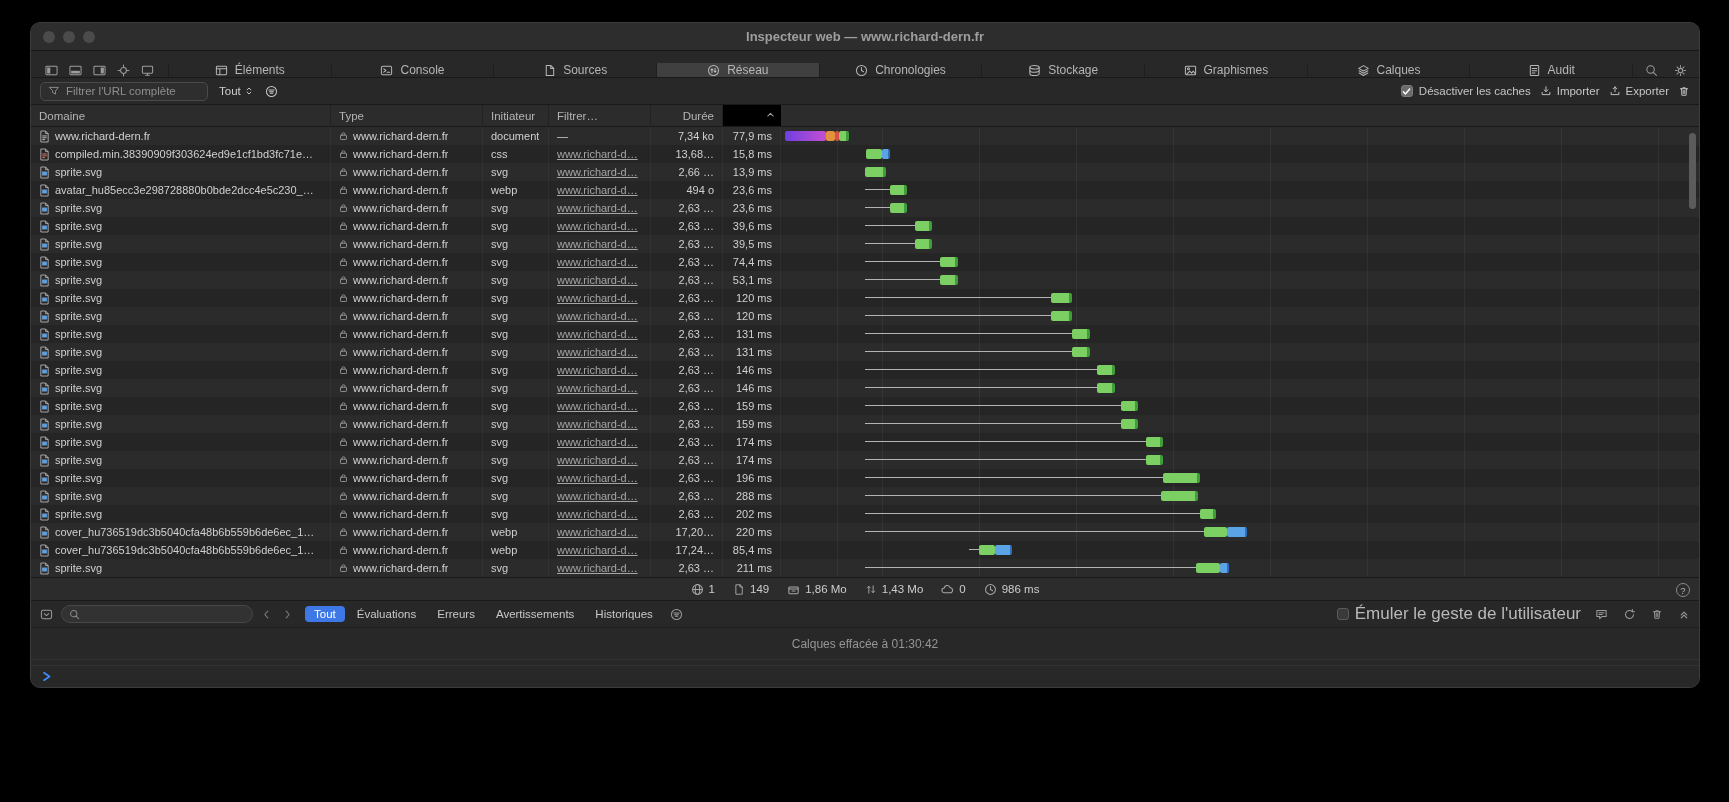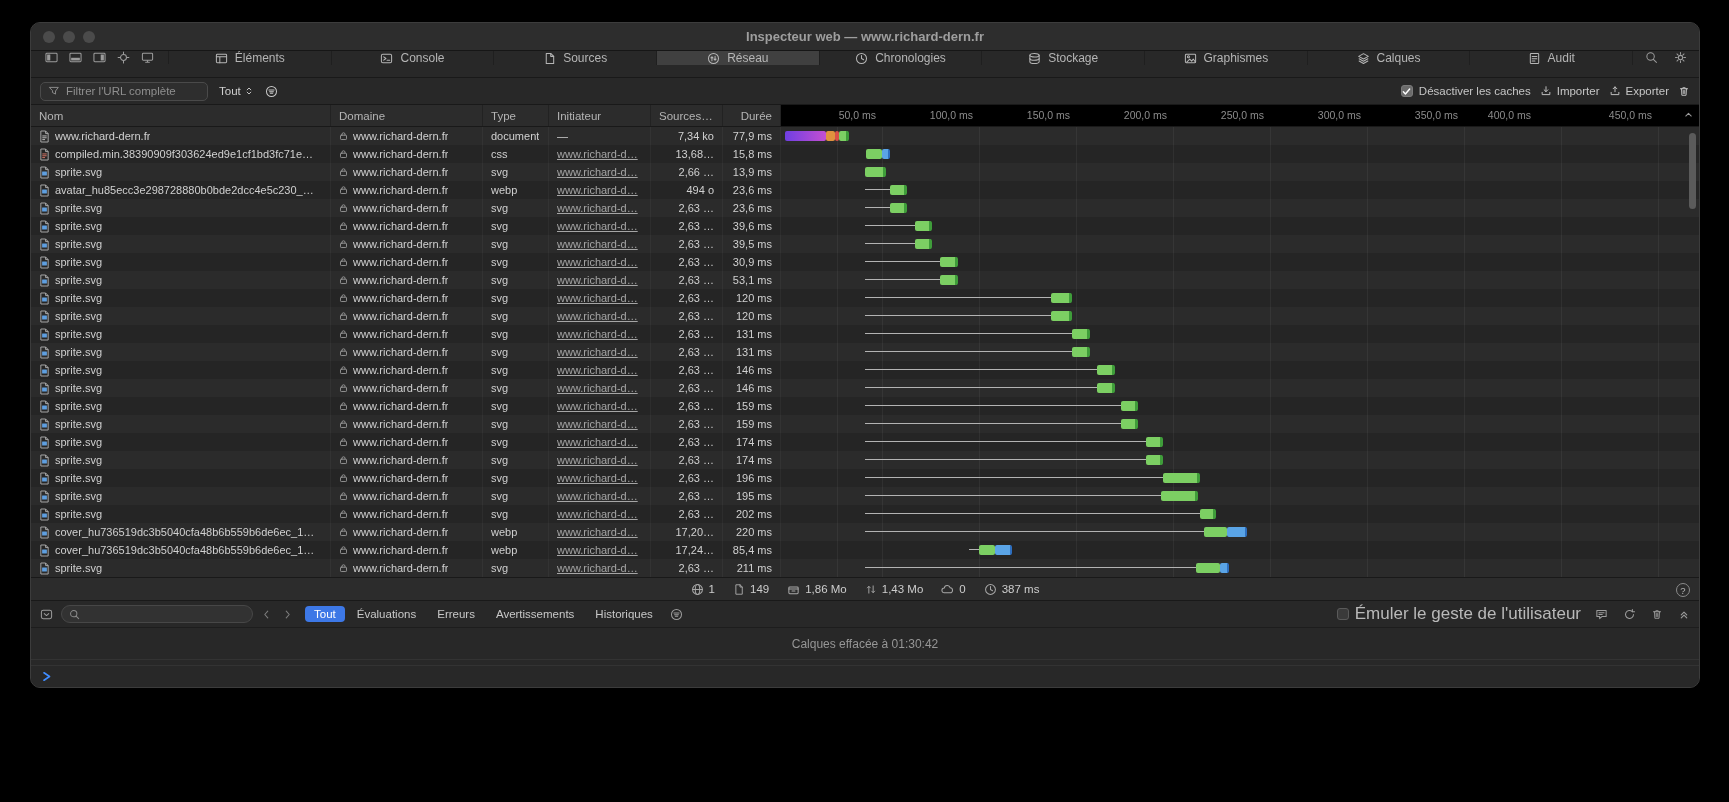--- a/index.html
+++ b/index.html
@@ -10,21 +10,21 @@
     background:#282828; border:1px solid #3c3c3c; border-radius:10px; overflow:hidden;
     display:flex; flex-direction:column; box-shadow:0 22px 60px rgba(0,0,0,.7); }
 
   
   .titlebar { position:relative; height:28px; background:#2d2d2d; border-bottom:1px solid #161616; flex:0 0 auto;}
   .lights { position:absolute; left:12px; top:8px; display:flex; gap:8px; }
   .light { width:12px; height:12px; border-radius:50%; background:#4b4b4b; }
   .title { text-align:center; line-height:28px; color:#9e9e9e; font-size:13px; font-weight:bold; }
 
   
-  .tabbar { height:27px; display:flex; align-items:flex-start; background:#282828; border-bottom:1px solid #191919; flex:0 0 auto;}
+  .tabbar { height:27px; display:flex; align-items:flex-end; background:#282828; border-bottom:1px solid #191919; flex:0 0 auto;}
   .dock { display:flex; align-items:center; gap:11px; padding:0 14px; color:#9c9c9c; border-right:1px solid #1f1f1f; }
   .tabs { flex:1; display:flex; }
   .tab { flex:1; display:flex; align-items:center; justify-content:center; gap:7px;
     color:#b5b5b5; font-size:12px; border-right:1px solid #1f1f1f; cursor:default; }
   .tab.active { background:#404040; }
   .tab-right { display:flex; align-items:center; gap:16px; padding:0 12px; color:#9c9c9c; }
   .icon { display:inline-flex; align-items:center; justify-content:center; }
   .icon svg { display:block; }
 
   
@@ -302,33 +302,30 @@
       <span class="icon">
           <svg width="12" height="13" viewBox="0 0 14 14" fill="none" stroke="currentColor" stroke-width="1.1" stroke-linecap="round" stroke-linejoin="round">
             <path d="M2.8 3.8h8.4M5.6 3.8V2.6h2.8v1.2M4.1 3.8l.4 7.6h4.9l.5-7.6M6.1 5.8v3.6M7.9 5.8v3.6"></path>
           </svg>
         </span>
     </div>
 
     <div class="net-table">
       <div class="thead">
         <div class="th">
-            <span>Nom</span>
-          </div>
-        <div class="th">
             <span>Domaine</span>
           </div>
         <div class="th">
             <span>Type</span>
           </div>
         <div class="th">
             <span>Initiateur</span>
           </div>
         <div class="th">
-            <span>Sources…</span>
+            <span>Filtrer…</span>
           </div>
         <div class="th right">
             <span>Durée</span>
           </div>
         <div class="th timeline-head">
           <span class="scroll-top icon">
               <svg width="11" height="11" viewBox="0 0 14 14" fill="none" stroke="currentColor" stroke-width="1.3" stroke-linecap="round" stroke-linejoin="round">
                 <path d="M3.5 9l3.5-3.5L10.5 9"></path>
               </svg>
             </span>
@@ -627,21 +624,21 @@
             <div class="cell">
               <span class="txt">svg</span>
             </div>
             <div class="cell">
               <span class="txt link">www.richard-d…</span>
             </div>
             <div class="cell right">
               <span class="txt">2,63 …</span>
             </div>
             <div class="cell right">
-              <span class="txt">30,9 ms</span>
+              <span class="txt">74,4 ms</span>
             </div>
             <div class="cell wf">
               <div class="wline" style="left: 83.54px; width: 75.66px;"></div>
               <div class="seg green" style="left: 159.2px; width: 17.46px; border-right: 3px solid rgb(63, 157, 58);"></div>
             </div>
           </div>
           <div class="row">
             <div class="cell">
               <span class="icon">
                 <svg width="11" height="13" viewBox="0 0 12 14" fill="none" stroke="#b0b0b0" stroke-width="1">
@@ -1108,21 +1105,21 @@
             <div class="cell">
               <span class="txt">svg</span>
             </div>
             <div class="cell">
               <span class="txt link">www.richard-d…</span>
             </div>
             <div class="cell right">
               <span class="txt">2,63 …</span>
             </div>
             <div class="cell right">
-              <span class="txt">195 ms</span>
+              <span class="txt">288 ms</span>
             </div>
             <div class="cell wf">
               <div class="wline" style="left: 83.54px; width: 296.82px;"></div>
               <div class="seg green" style="left: 380.36px; width: 36.86px; border-right: 3px solid rgb(63, 157, 58);"></div>
             </div>
           </div>
           <div class="row">
             <div class="cell">
               <span class="icon">
                 <svg width="11" height="13" viewBox="0 0 12 14" fill="none" stroke="#b0b0b0" stroke-width="1">
@@ -1323,21 +1320,21 @@
             </span>
             <span>0</span>
           </div>
           <div class="status-item">
             <span class="icon">
               <svg width="13" height="13" viewBox="0 0 14 14" fill="none" stroke="currentColor" stroke-width="1.1" stroke-linecap="round" stroke-linejoin="round">
                 <circle cx="7" cy="7" r="5.3"></circle>
                 <path d="M7 3.9V7l2.2 1.3"></path>
               </svg>
             </span>
-            <span>387 ms</span>
+            <span>986 ms</span>
           </div>
         </div>
       <div class="help">?</div>
     </div>
 
     <div class="console-toolbar">
       <span class="icon">
           <svg width="13" height="13" viewBox="0 0 14 14" fill="none" stroke="currentColor" stroke-width="1.1" stroke-linecap="round" stroke-linejoin="round">
             <rect x="1.5" y="2.5" width="11" height="9" rx="2"></rect>
             <path d="M4.6 6l2.4 2.1L9.4 6"></path>

